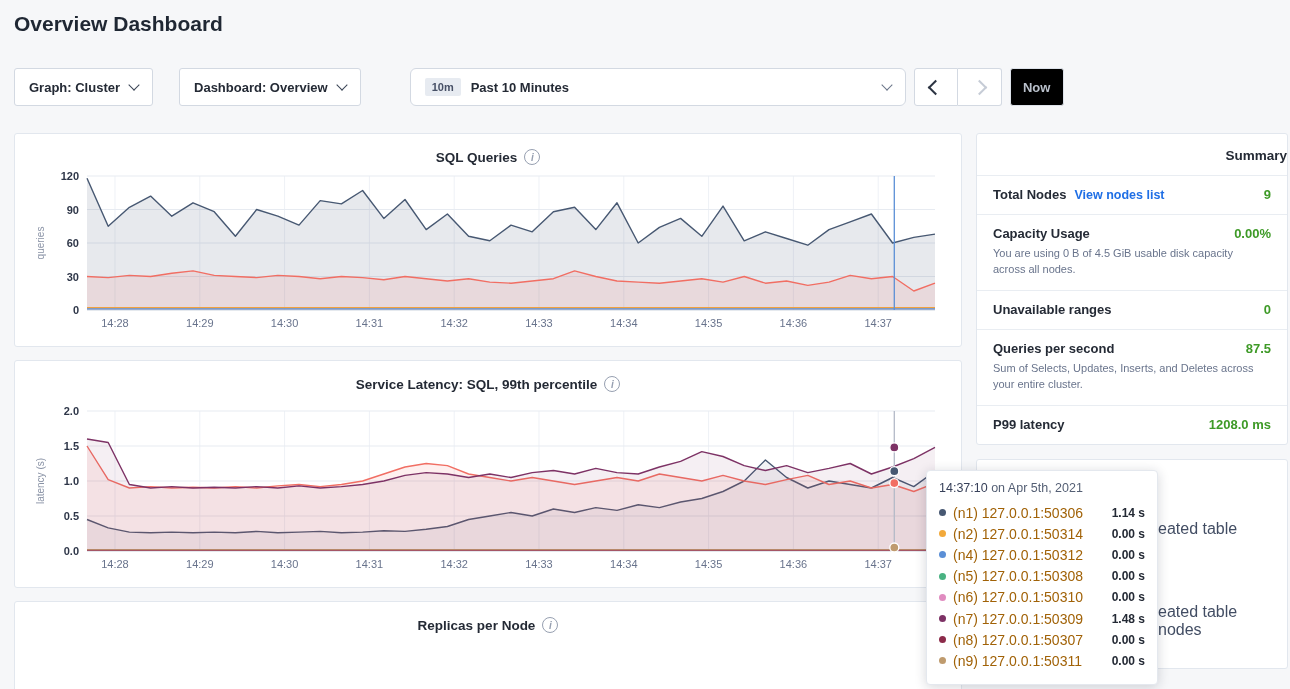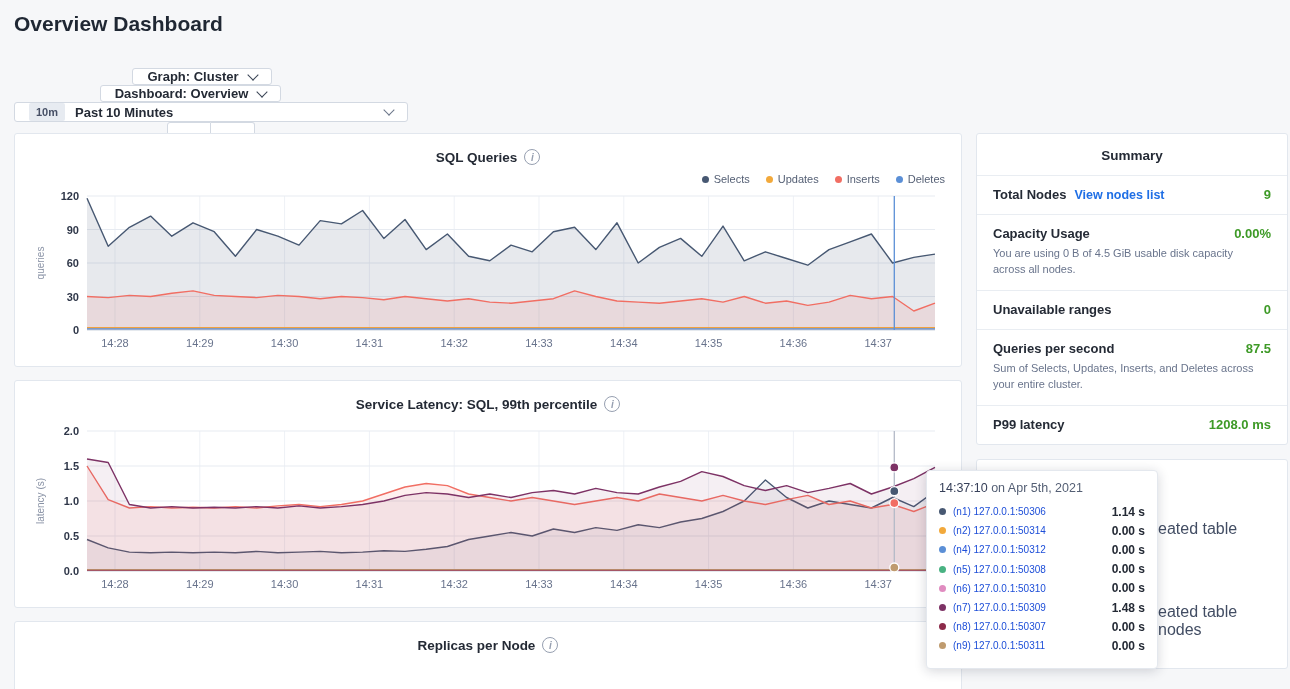--- a/index.html
+++ b/index.html
@@ -1,27 +1,27 @@
 <!DOCTYPE html>
 <html style="--green: #3e9a27; --link: #1f6fe5; --crosshair: #5b8fd6;"><head>
 <meta charset="utf-8">
 <style>
   html,body{margin:0;padding:0;}
   .page{position:relative;width:1290px;height:689px;background:#f6f7f9;overflow:hidden;
         font-family:"Liberation Sans",sans-serif;color:#242a35;}
   .page-title{position:absolute;left:14px;top:12px;font-size:21px;font-weight:700;color:#1f2733;margin:0;}
   
-  .toolbar{position:absolute;left:14px;top:68px;display:flex;align-items:center;height:38px;flex-direction:column;}
+  .toolbar{position:absolute;left:14px;top:68px;display:flex;height:38px;}
   .dd,.range,.nav-btn,.now-btn{background:#fff;border:1px solid #d3d9e2;border-radius:3px;height:38px;
         display:flex;align-items:center;font-family:inherit;font-size:13px;font-weight:700;color:#242a35;cursor:pointer;box-sizing:border-box;}
   .dd{padding:0 14px;}
   .dd1{margin-right:26px;} .dd2{margin-right:49px;}
   .chev{display:inline-block;width:7px;height:7px;border-right:1.6px solid #3a4455;border-bottom:1.6px solid #3a4455;
         transform:rotate(45deg);margin-left:10px;margin-top:-4px;}
-  .range{width:394px;padding:0 14px;margin-right:8px;}
+  .range{width:496px;padding:0 14px;margin-right:8px;border-radius:6px;}
   .badge{background:#e7ebf1;color:#475066;font-size:11px;font-weight:700;border-radius:2px;padding:3px 7px;}
   .range-label{margin-left:10px;}
   .range .chev{margin-left:auto;color:#8a93a6;border-color:#6b7689;}
   .pager{display:flex;margin-right:8px;}
   .nav-btn{width:44px;justify-content:center;}
   .nav-btn.prev{border-radius:3px 0 0 3px;}
   .nav-btn.next{border-radius:0 3px 3px 0;border-left:none;}
   .arr{display:inline-block;width:9px;height:9px;border-left:2px solid #2c3442;border-bottom:2px solid #2c3442;transform:rotate(45deg);}
   .arr.right{transform:rotate(-135deg);border-color:#c6ccd6;}
   .now-btn{width:54px;justify-content:center;color:#b9c0cb;border-color:#dde2ea;background:#000000;cursor:default;}
@@ -35,36 +35,36 @@
   .info{width:16px;height:16px;border:1.4px solid #97a0b1;border-radius:50%;color:#97a0b1;font-size:10px;
         display:inline-flex;align-items:center;justify-content:center;font-style:italic;font-weight:700;box-sizing:border-box;}
   .info::after{content:"i";}
   .legend{display:flex;justify-content:flex-end;gap:16px;align-items:center;height:18px;margin-top:2px;}
   .legend-item{display:flex;align-items:center;gap:5px;font-size:11px;color:#545f74;}
   .dot{width:7px;height:7px;border-radius:50%;display:inline-block;}
   svg text.ytick{font:700 11px "Liberation Sans",sans-serif;fill:#2e3648;}
   svg text.xtick{font:400 11px "Liberation Sans",sans-serif;fill:#68738c;}
   svg text.ylabel{font:400 10px "Liberation Sans",sans-serif;fill:#8a93a6;}
   
-  .summary-title{text-align:center;font-size:13.5px;font-weight:700;padding:14px 0 12px;}
+  .summary-title{text-align:right;font-size:13.5px;font-weight:700;padding:14px 0 12px;}
   .srow{padding:11px 16px 12px;border-top:1px solid #e9edf2;}
   .srow-line{display:flex;align-items:baseline;}
   .srow-label{font-size:13px;font-weight:700;color:#242a35;}
   .srow-link{font-size:12.5px;font-weight:700;color:var(--link,#1f6fe5);margin-left:8px;text-decoration:none;cursor:pointer;}
   .srow-value{margin-left:auto;font-size:13px;font-weight:700;color:var(--green,#3e9a27);}
   .srow-desc{font-size:11px;color:#69748c;line-height:1.45;margin-top:5px;max-width:270px;}
   .events-panel{margin-top:14px;height:210px;position:relative;}
   .event-item{position:absolute;font-size:16px;color:#424d63;}
   
   .tooltip{position:absolute;left:926px;top:470px;width:232px;background:#fff;border:1px solid #e4e8ee;border-radius:4px;
         box-shadow:0 2px 12px rgba(20,30,50,.18);padding:10px 12px 12px;z-index:40;box-sizing:border-box;}
   .tt-head{font-size:12.5px;color:#545f74;margin-bottom:7px;}
   .tt-time{color:#38415a;}
   .tt-row{display:flex;align-items:center;gap:7px;padding:2.6px 0;}
-  .tt-label{font-size:10px;color:#1d4ed8;flex:1;}
+  .tt-label{font-size:14px;color:#a16207;flex:1;}
   .tt-value{font-size:12px;font-weight:700;color:#242a35;}
   .tt-dot{width:7px;height:7px;border-radius:50%;flex:0 0 auto;}
 </style>
 </head>
 <body>
 
 <div class="page">
 
   <h1 class="page-title">Overview Dashboard</h1>
 
@@ -92,38 +92,20 @@
     </div>
     <button class="now-btn">Now</button>
   </div>
 
   <div class="main-col">
 
     <section class="panel chart-panel">
       <div class="chart-head">
         <span class="chart-title">SQL Queries</span>
         <span class="info"></span>
-      </div>
-      <div class="legend">
-        <span class="legend-item">
-            <i class="dot" style="background: rgb(71, 88, 114);"></i>
-            <span>Selects</span>
-          </span>
-        <span class="legend-item">
-            <i class="dot" style="background: rgb(242, 169, 59);"></i>
-            <span>Updates</span>
-          </span>
-        <span class="legend-item">
-            <i class="dot" style="background: rgb(241, 110, 99);"></i>
-            <span>Inserts</span>
-          </span>
-        <span class="legend-item">
-            <i class="dot" style="background: rgb(91, 143, 214);"></i>
-            <span>Deletes</span>
-          </span>
       </div>
       <svg width="916" height="166">
           <line x1="83.98400000000001" y1="8" x2="83.98400000000001" y2="142" stroke="#eef1f6" stroke-width="1"></line>
           <text x="83.98400000000001" y="159" text-anchor="middle" class="xtick">14:28</text>
           <line x1="168.784" y1="8" x2="168.784" y2="142" stroke="#eef1f6" stroke-width="1"></line>
           <text x="168.784" y="159" text-anchor="middle" class="xtick">14:29</text>
           <line x1="253.584" y1="8" x2="253.584" y2="142" stroke="#eef1f6" stroke-width="1"></line>
           <text x="253.584" y="159" text-anchor="middle" class="xtick">14:30</text>
           <line x1="338.384" y1="8" x2="338.384" y2="142" stroke="#eef1f6" stroke-width="1"></line>
           <text x="338.384" y="159" text-anchor="middle" class="xtick">14:31</text>

